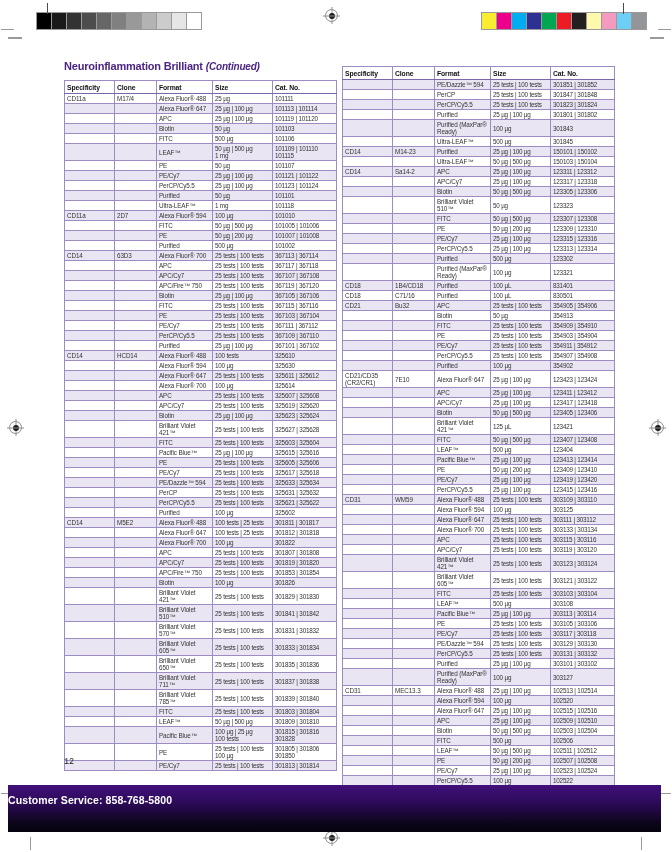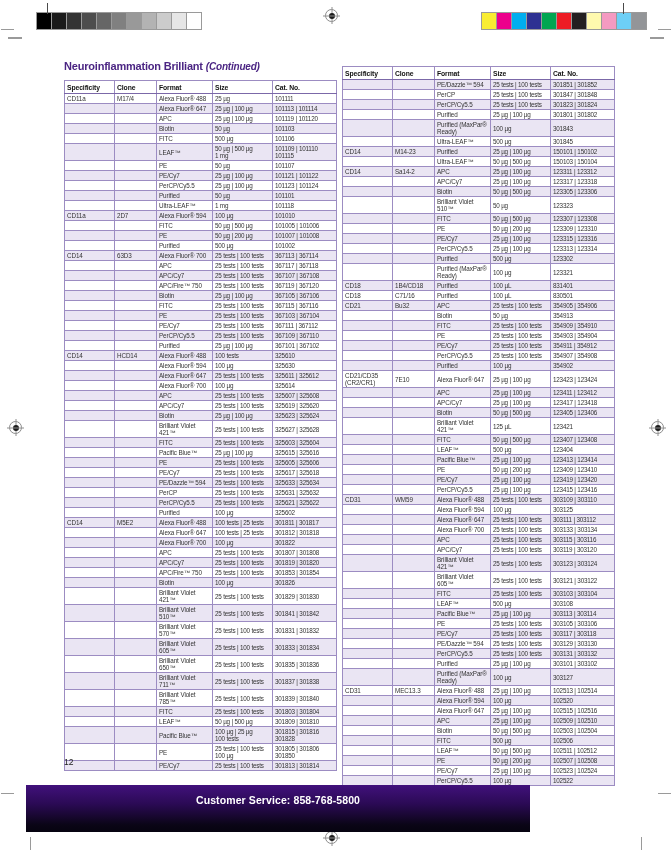--- a/index.html
+++ b/index.html
@@ -32,24 +32,24 @@
   th{font-size:6.8px;font-weight:bold;color:#111;text-align:left;padding:2.5px 2px;
      background:#fff;border-bottom:1px solid #7b68a8;vertical-align:middle;}
   td{color:#333;padding:1px 2px;vertical-align:middle;border-top:1px solid #d9d2ea;overflow:hidden;}
   td.c-size,td.c-cat{white-space:pre;letter-spacing:-0.2px;}
   td.c-spec,td.c-clone,td.c-format{white-space:normal;}
   .col-spec{width:50px}.col-clone{width:42px}.col-format{width:56px}.col-size{width:60px}.col-cat{width:64px}
   .stripe-even tbody tr:nth-child(even){background:#eae5f3;}
   .stripe-odd  tbody tr:nth-child(odd){background:#eae5f3;}
 
   
-  .page-num{position:absolute;left:64px;top:757px;font-family:Liberation Sans, sans-serif;font-size:8.5px;color:#222;}
-  .banner{position:absolute;left:26px;top:785px;width:504px;height:47px;
+  .page-num{position:absolute;left:64px;top:757px;font-family:Liberation Mono, monospace;font-size:8.5px;color:#222;}
+  .banner{position:absolute;left:8px;top:785px;width:653px;height:47px;
           background:linear-gradient(#41117c 0%,#2b0a55 40%,#0a0516 85%,#060310 100%);
-          display:flex;align-items:flex-start;justify-content:center;}
+          display:flex;align-items:flex-start;}
   .banner span{color:#fff;font-weight:bold;font-size:10.5px;margin-top:9px;letter-spacing:0.1px;}
 </style>
 </head>
 <body>
 
 <div class="page">
 
   <div class="cal-bar" style="left:36px;">
       <span class="sw" style="background: rgb(0, 0, 0);"></span>
       <span class="sw" style="background: rgb(26, 26, 26);"></span>

